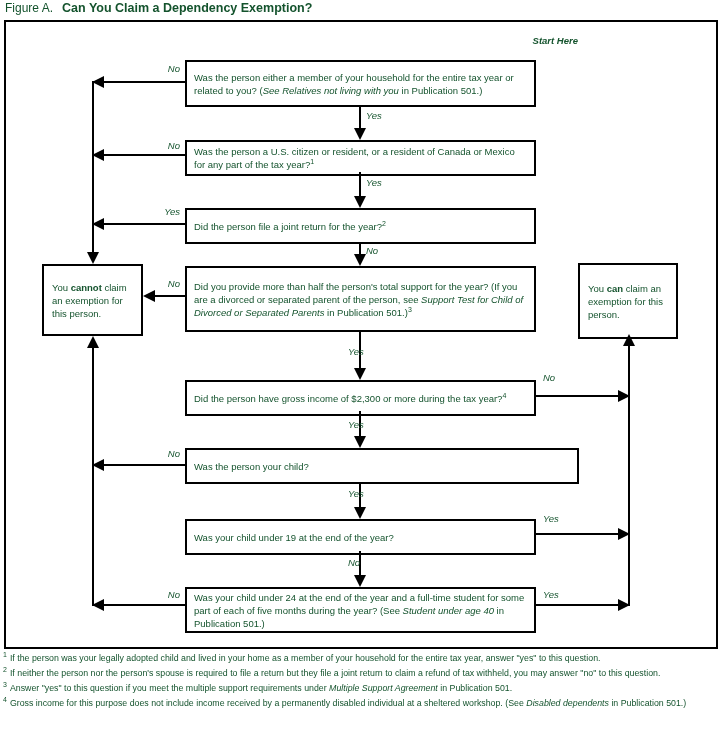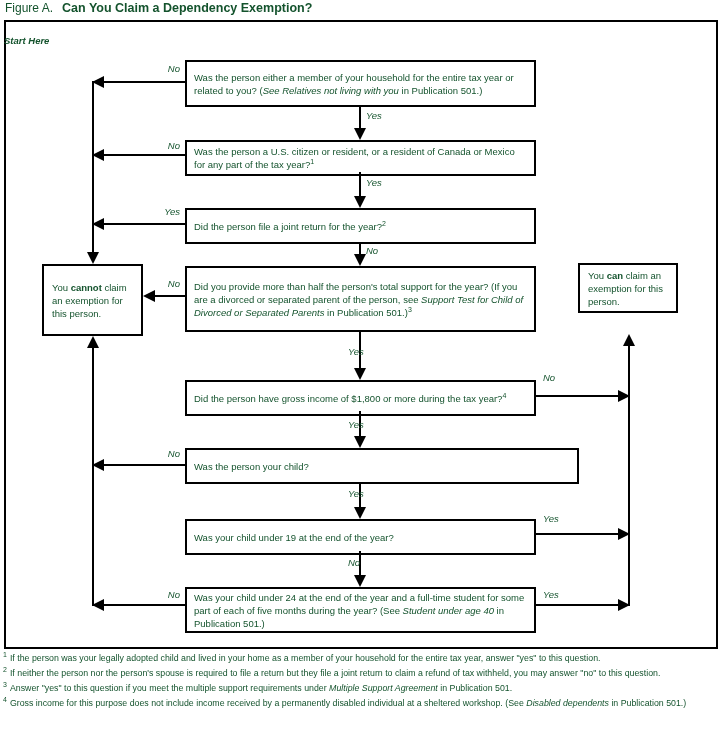--- a/index.html
+++ b/index.html
@@ -2,21 +2,21 @@
 <html><head>
 <meta charset="utf-8">
 <style>
   html,body{margin:0;padding:0;background:#fff;}
   .page{position:relative;width:721px;height:743px;background:#fff;color:#14532d;
         font-family:"Liberation Sans","DejaVu Sans",sans-serif;overflow:hidden;}
   .title{position:absolute;left:5px;top:1px;font-size:12px;white-space:nowrap;}
   .title .main{font-weight:bold;font-size:12.5px;margin-left:9px;}
   .frame{position:absolute;left:4px;top:20px;width:714px;height:629px;
          border:2px solid #000;box-sizing:border-box;}
-  .start{position:absolute;left:4px;top:35px;width:574px;text-align:left;
+  .start{position:absolute;left:4px;top:35px;width:574px;text-align:right;
          font-size:9.5px;font-weight:bold;font-style:italic;}
   .qbox,.rbox{position:absolute;border:2px solid #000;box-sizing:border-box;background:#fff;
          display:flex;align-items:center;font-size:9.5px;line-height:13px;}
   .qbox{padding:16px 7px;}
   .rbox{padding:2px 8px;border-width:2px;}
   .rbox b{font-weight:bold;}
   .qt{display:block;}
   sup{font-size:7px;vertical-align:super;line-height:0;}
   .lbl{position:absolute;font-size:9.5px;font-style:italic;white-space:nowrap;}
   .lbl.r{text-align:right;}
@@ -51,36 +51,36 @@
   <div class="qbox" style="left:185px;top:140px;width:351px;height:33px;">
     <div class="qt"><span>Was the person a U.S. citizen or resident, or a resident of Canada or Mexico for any part of the tax year?</span><i></i><span></span><sup>1</sup></div>
   </div>
   <div class="qbox" style="left:185px;top:208px;width:351px;height:35px;">
     <div class="qt"><span>Did the person file a joint return for the year?</span><i></i><span></span><sup>2</sup></div>
   </div>
   <div class="qbox" style="left:185px;top:266px;width:351px;height:66px;">
     <div class="qt"><span>Did you provide more than half the person's total support for the year? (If you are a divorced or separated parent of the person, see </span><i>Support Test for Child of Divorced or Separated Parents</i><span> in Publication 501.)</span><sup>3</sup></div>
   </div>
   <div class="qbox" style="left:185px;top:380px;width:351px;height:32px;">
-    <div class="qt"><span>Did the person have gross income of $1,800 or more during the tax year?</span><i></i><span></span><sup>4</sup></div>
+    <div class="qt"><span>Did the person have gross income of $2,300 or more during the tax year?</span><i></i><span></span><sup>4</sup></div>
   </div>
   <div class="qbox" style="left:185px;top:448px;width:394px;height:35px;">
     <div class="qt"><span>Was the person your child?</span><i></i><span></span><sup></sup></div>
   </div>
   <div class="qbox" style="left:185px;top:519px;width:351px;height:33px;">
     <div class="qt"><span>Was your child under 19 at the end of the year?</span><i></i><span></span><sup></sup></div>
   </div>
   <div class="qbox" style="left:185px;top:587px;width:351px;height:46px;">
     <div class="qt"><span>Was your child under 24 at the end of the year and a full-time student for some part of each of five months during the year? (See </span><i>Student under age 40</i><span> in Publication 501.)</span><sup></sup></div>
   </div>
 
   <div class="rbox" style="left:42px;top:264px;width:101px;height:72px;">
     <div class="qt"><span>You </span><b>cannot</b><span> claim an exemption for this person.</span></div>
   </div>
-  <div class="rbox" style="left:578px;top:263px;width:100px;height:50px;align-items:center;">
+  <div class="rbox" style="left:578px;top:263px;width:100px;height:76px;align-items:center;">
     <div class="qt"><span>You </span><b>can</b><span> claim an exemption for this person.</span></div>
   </div>
 
   <div class="hl" style="left:104px;top:81px;width:81px;"></div>
   <div class="tri tl" style="left:92px;top:76px;"></div>
   <div class="hl" style="left:104px;top:154px;width:81px;"></div>
   <div class="tri tl" style="left:92px;top:149px;"></div>
   <div class="hl" style="left:104px;top:223px;width:81px;"></div>
   <div class="tri tl" style="left:92px;top:218px;"></div>
   <div class="vl" style="left:92px;top:81px;height:172px;"></div>

